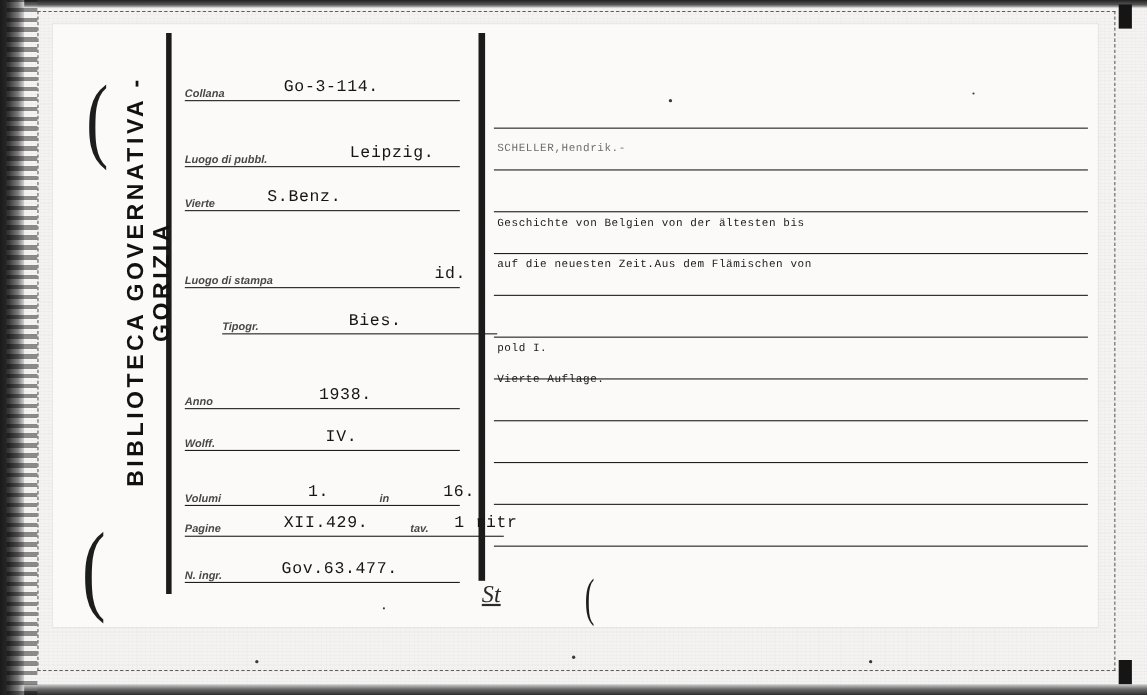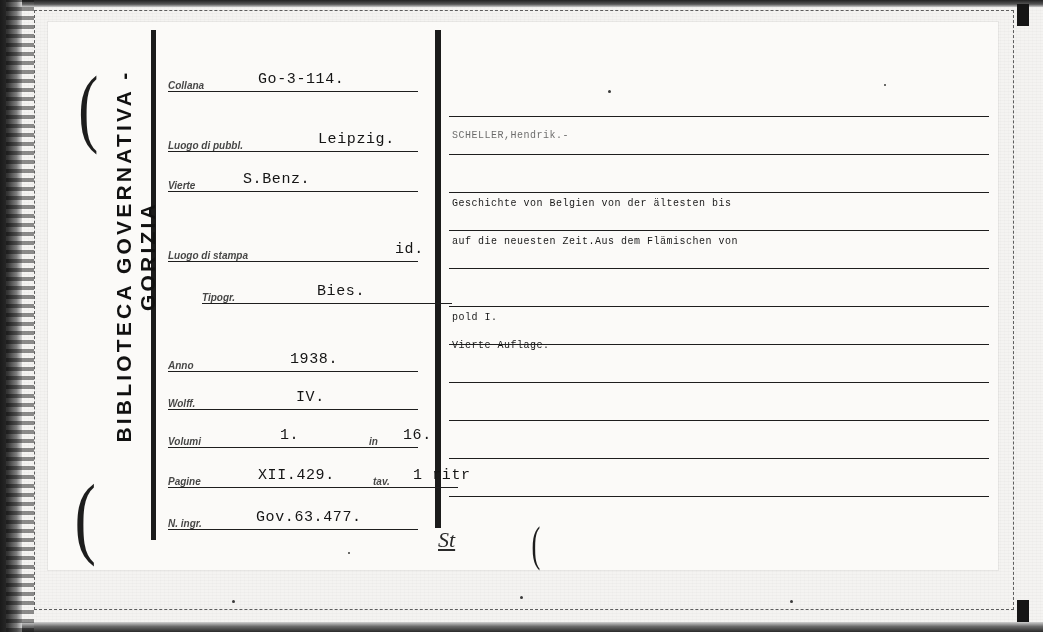--- a/index.html
+++ b/index.html
@@ -246,24 +246,24 @@
       <span class="fval" style="left:122px;">1938.</span>
       <span class="fline"></span>
     </div>
 
     <div class="field" style="left:120px; top:358px; width:250px;">
       <span class="flabel">Wolff.</span>
       <span class="fval" style="left:128px;">IV.</span>
       <span class="fline"></span>
     </div>
 
-    <div class="field" style="left:120px; top:396px; width:250px;text-align:right;">
+    <div class="field" style="left:120px; top:408px; width:250px;text-align:right;">
       <span class="flabel">Volumi</span>
       <span class="fval" style="left:112px;">1.</span>
-      <span class="flabel" style="left:177px;margin-left:24px;">in</span>
+      <span class="flabel" style="left:177px;">in</span>
       <span class="fval" style="left:235px;">16.</span>
       <span class="fline"></span>
     </div>
 
     <div class="field" style="left:120px; top:436px; width:290px;">
       <span class="flabel">Pagine</span>
       <span class="fval" style="left:90px;">XII.429.</span>
       <span class="flabel" style="left:205px;">tav.</span>
       <span class="fval" style="left:245px;">1 ritr</span>
       <span class="fline"></span>

